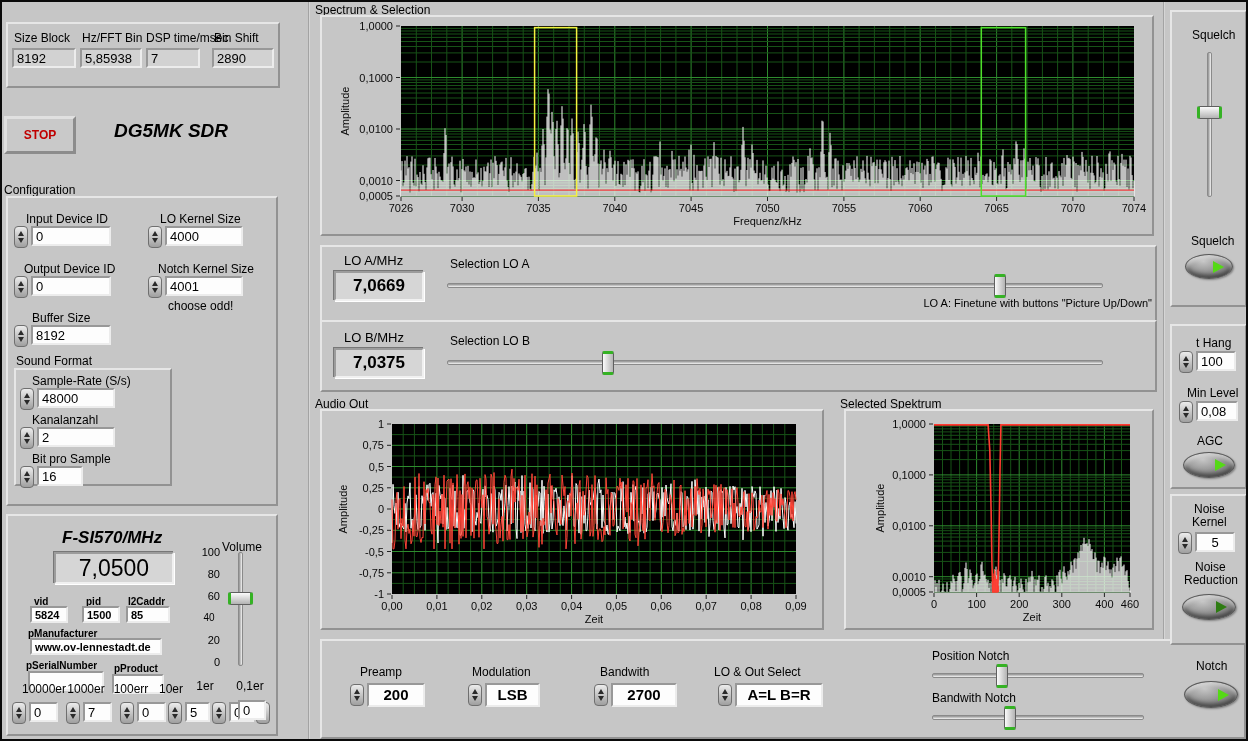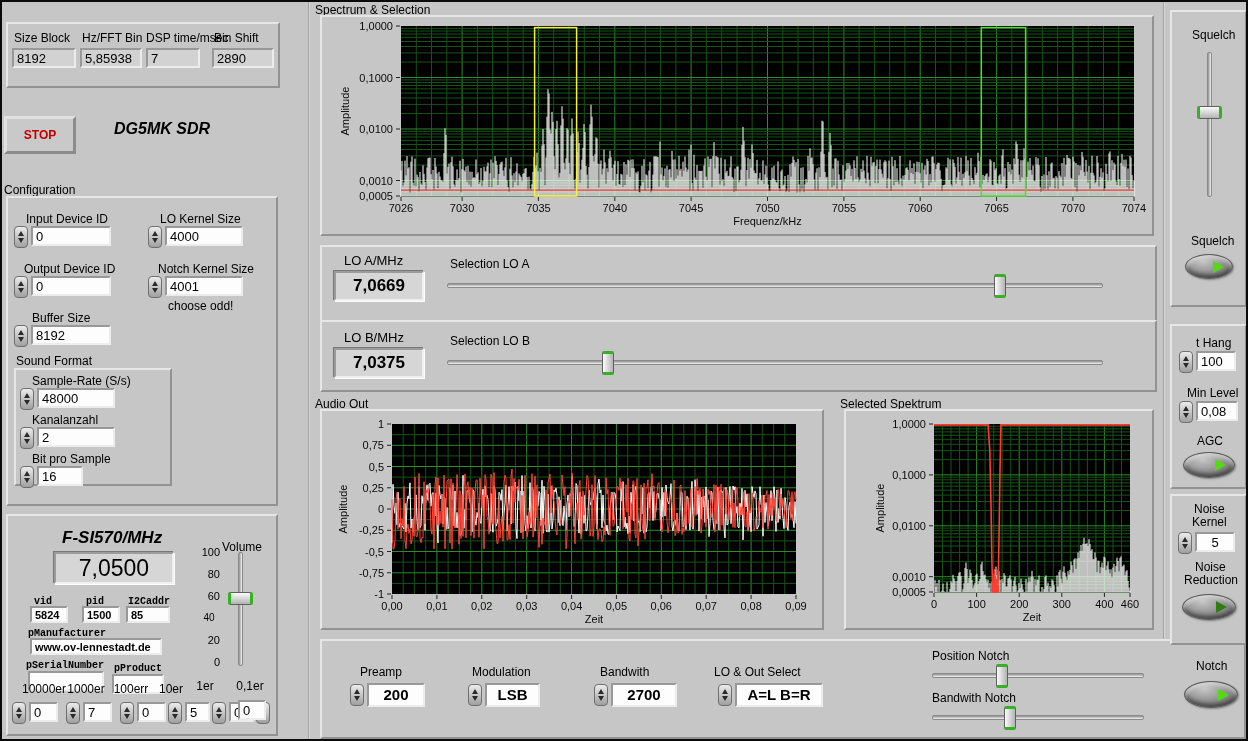--- a/index.html
+++ b/index.html
@@ -1,20 +1,20 @@
 <!DOCTYPE html>
 <html><head>
 <meta charset="utf-8">
 <style>
   html,body{margin:0;padding:0;background:#9a9a9a;}
   #app{position:relative;width:1248px;height:741px;background:#c6c6c6;border:2px solid #0a0a0a;
        box-sizing:border-box;font-family:"Liberation Sans",sans-serif;overflow:hidden;}
   .pnl{position:absolute;border:2px outset #e6e6e6;background:#c6c6c6;box-sizing:border-box;}
   .lb{position:absolute;font-size:12px;color:#000;white-space:nowrap;}
-  .lbb{position:absolute;font-size:10px;font-weight:bold;color:#000;white-space:nowrap;font-family:Liberation Mono, monospace;}
+  .lbb{position:absolute;font-size:10px;font-weight:bold;color:#000;white-space:nowrap;}
   .fld{position:absolute;height:20px;border:2px inset #ececec;background:#fdfdfd;font-size:13px;
        padding:1px 3px;box-sizing:border-box;white-space:nowrap;overflow:hidden;}
   .ind{background:#d2d2d2;}
   .bigind{position:absolute;border:2px inset #f0f0f0;background:#d6d6d6;box-sizing:border-box;
        display:flex;align-items:center;justify-content:center;box-shadow:1px 1px 0 #fff, -1px -1px 0 #777;}
   .st{position:absolute;width:14px;height:22px;background:linear-gradient(180deg,#ececec,#9f9f9f);
       border:1px solid #6f6f6f;border-radius:4px;box-sizing:border-box;}
   .st i{position:absolute;left:3px;width:0;height:0;border-left:3px solid transparent;border-right:3px solid transparent;}
   .st .up{top:4px;border-bottom:5px solid #2a2a2a;}
   .st .dn{bottom:4px;border-top:5px solid #2a2a2a;}
@@ -52,21 +52,21 @@
     <div class="fld ind" style="left:4px;top:24px;width:64px;">8192</div>
     <div class="lb" style="left:74px;top:7px;">Hz/FFT Bin</div>
     <div class="fld ind" style="left:72px;top:24px;width:62px;">5,85938</div>
     <div class="lb" style="left:138px;top:7px;">DSP time/msec</div>
     <div class="fld ind" style="left:138px;top:24px;width:54px;">7</div>
     <div class="lb" style="left:206px;top:7px;">Bin Shift</div>
     <div class="fld ind" style="left:204px;top:24px;width:62px;">2890</div>
   </div>
 
   <div class="btn" style="left:2px;top:114px;width:72px;height:38px;">STOP</div>
-  <div class="lb" style="left:112px;top:118px;font-size:16px;font-weight:bold;font-style:italic;">DG5MK SDR</div>
+  <div class="lb" style="left:112px;top:118px;font-size:19px;font-weight:bold;font-style:italic;">DG5MK SDR</div>
 
   <div class="lb" style="left:2px;top:181px;">Configuration</div>
   <div class="pnl" style="left:4px;top:194px;width:272px;height:310px;">
     <div class="lb" style="left:18px;top:14px;">Input Device ID</div>
     <span class="st" style="left:6px;top:28px;">
         <i class="up"></i>
         <i class="dn"></i>
       </span>
     <div class="fld" style="left:23px;top:28px;width:80px;">0</div>
     <div class="lb" style="left:152px;top:14px;">LO Kernel Size</div>
@@ -317,20 +317,21 @@
           <text class="tk" x="27" y="94" text-anchor="middle" transform="rotate(-90 27 94)">Amplitude</text>
         </svg></div>
   </div>
 
   <div class="pnl" style="left:318px;top:243px;width:837px;height:84px;">
     <div class="lb" style="left:22px;top:6px;font-size:13px;">LO A/MHz</div>
     <div class="bigind" style="left:12px;top:24px;width:90px;height:30px;font-size:17px;font-weight:bold;">7,0669</div>
     <div class="lb" style="left:128px;top:10px;">Selection LO A</div>
     <div class="trackh" style="left:125px;top:36px;width:656px;"></div>
     <div class="hh" id="h-loa" style="top: 27px; left: 672.4px;"></div>
+    <div class="lb" style="left:430px;top:50px;width:400px;text-align:right;font-size:11px;">LO A: Finetune with buttons "Picture Up/Down"</div>
   </div>
 
   <div class="pnl" style="left:318px;top:318px;width:837px;height:72px;">
     <div class="lb" style="left:22px;top:8px;font-size:13px;">LO B/MHz</div>
     <div class="bigind" style="left:12px;top:26px;width:90px;height:30px;font-size:17px;font-weight:bold;">7,0375</div>
     <div class="lb" style="left:128px;top:12px;">Selection LO B</div>
     <div class="trackh" style="left:125px;top:38px;width:656px;"></div>
     <div class="hh" id="h-lob" style="top: 29px; left: 279.56px;"></div>
   </div>
 

